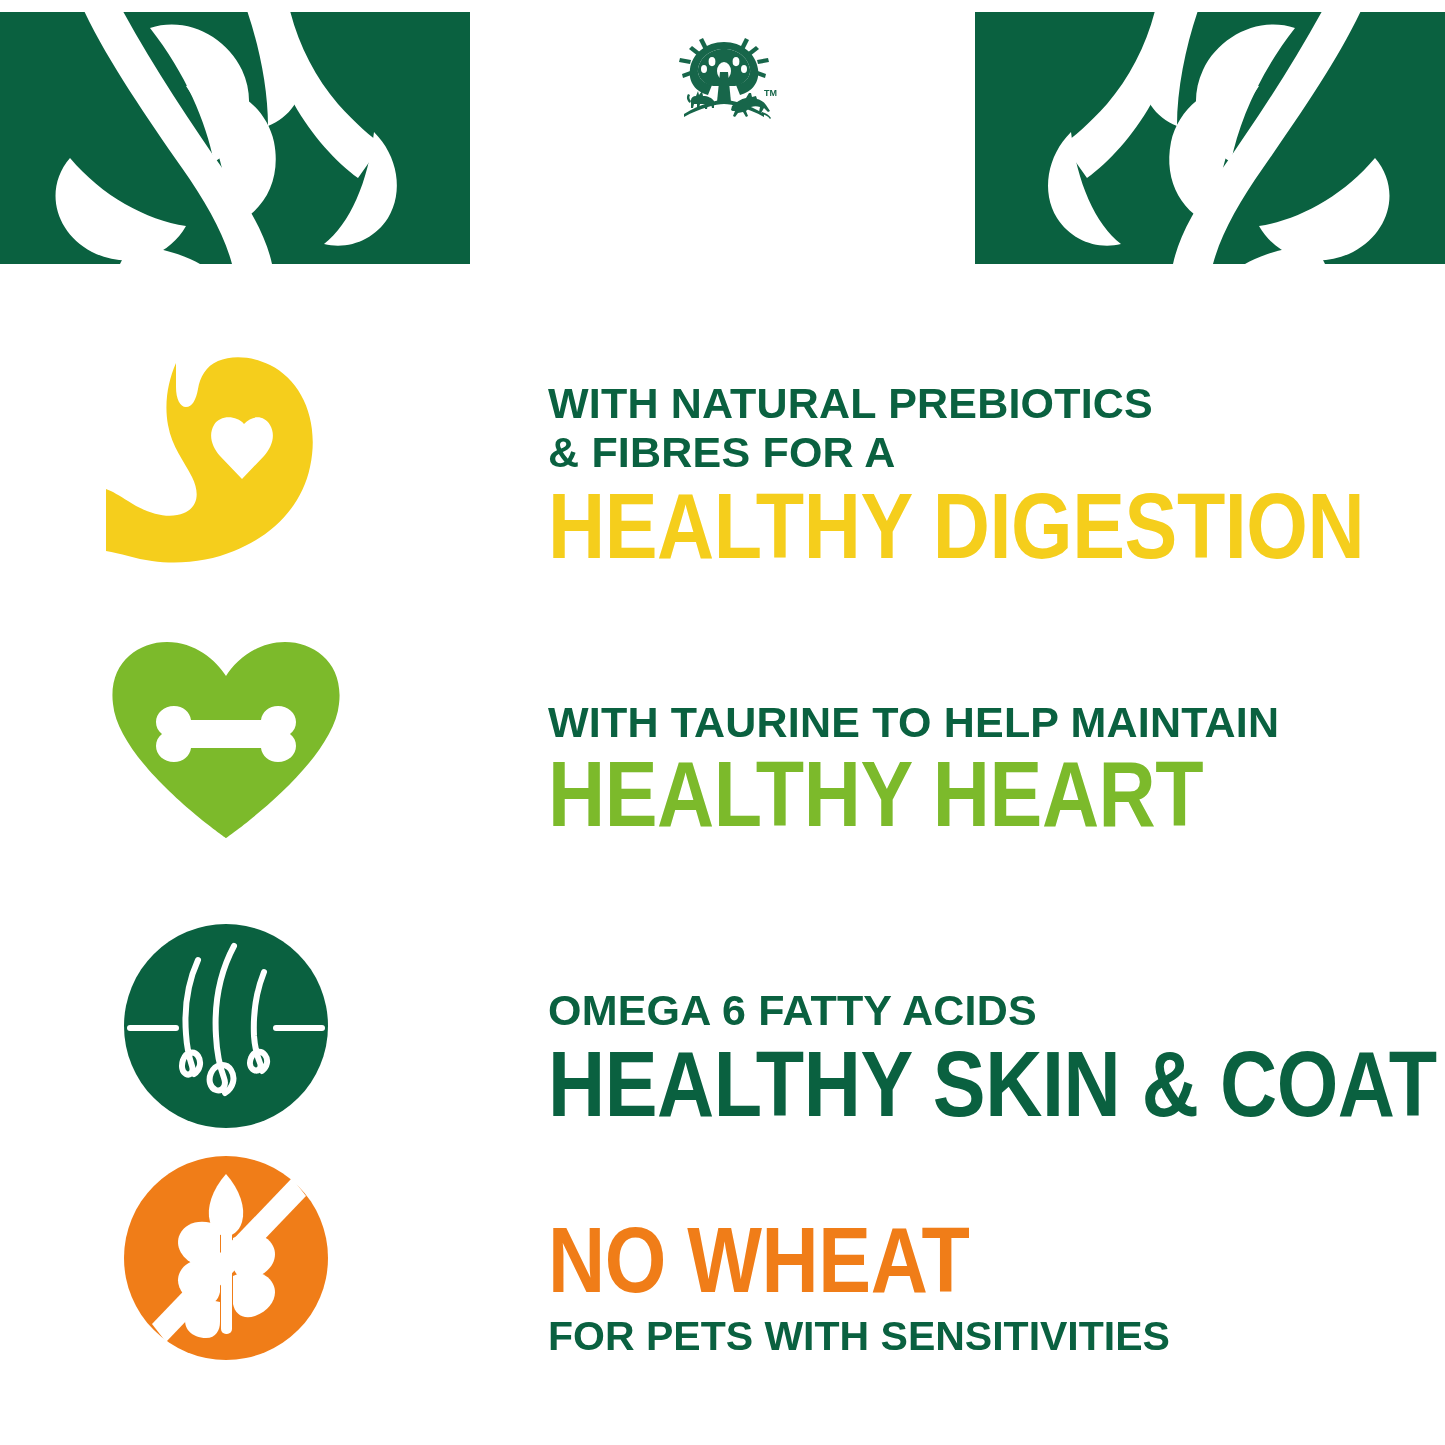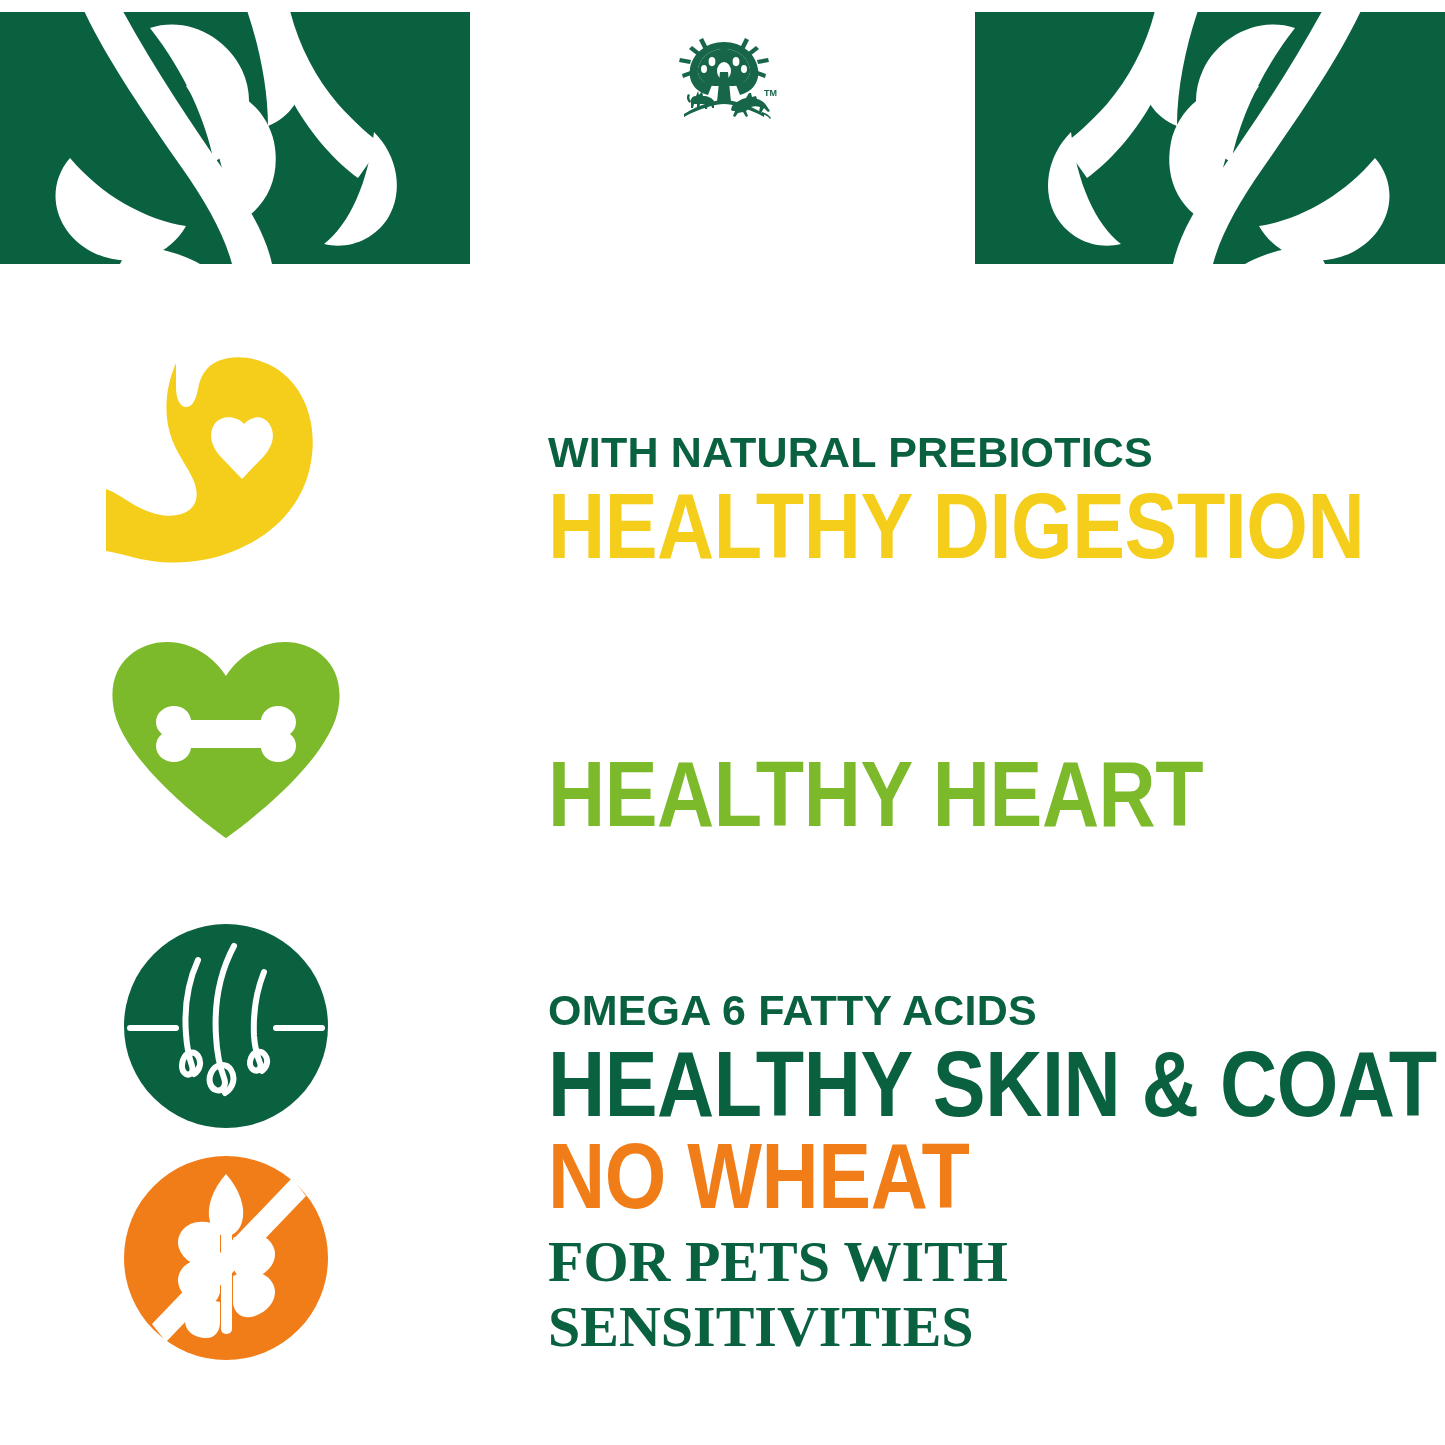--- a/index.html
+++ b/index.html
@@ -72,26 +72,25 @@
     transform-origin:left center;
     white-space:nowrap;
   }
   .headline.h-digestion { color:#F5CE1C; margin-top:6px; font-size:92px; }
   .headline.h-heart     { color:#7CBA2B; margin-top:4px; font-size:92px; }
   .headline.h-skin      { color:#0A6140; margin-top:6px; font-size:92px; }
   .headline.h-wheat     { color:#F07D18; font-size:92px; }
 
   .subline {
     font-weight:bold;
-    font-size:58px;
+    font-size:41px;
     line-height:1.12;
     color:#0A6140;
     text-transform:uppercase;
     margin-top:10px;
-    font-family:Liberation Serif, serif;
   }
 </style>
 </head>
 <body>
 
 <div class="header-band">
   <svg class="band-svg" width="1445" height="252" viewBox="0 0 1445 252">
 
     <path d="M0,0 H470 V252 H0 Z" fill="#0A6140"></path>
 
@@ -206,39 +205,41 @@
           C168,180 196,150 204,112 C214,66 196,26 164,10
           C146,1 126,0 112,6 C100,11 94,22 92,34
           C90,45 86,52 80,52 C74,52 70,44 70,32 Z"></path>
         <path fill="#FFFFFF" d="M138,69 C130,60 114,60 108,70 C102,80 106,92 114,101
           L136,124 L158,101 C166,92 170,80 164,70 C158,60 146,60 138,69 Z"></path>
       </svg>
     </div>
     <div class="text-cell">
       <div class="eyebrow">
         <span>WITH NATURAL PREBIOTICS</span><br>
+        <span>&amp; FIBRES FOR A</span>
       </div>
       <div class="headline h-digestion">HEALTHY DIGESTION</div>
     </div>
   </div>
 
   <div class="benefit-row row-heart">
     <div class="icon-cell">
       <svg width="230" height="196" viewBox="0 0 230 196">
         <path fill="#7CBA2B" d="M115,196 C115,196 8,122 2,62 C-3,22 26,0 56,0
           C84,0 105,18 115,34 C125,18 146,0 174,0 C204,0 233,22 228,62
           C222,122 115,196 115,196 Z"></path>
         <path fill="#FFFFFF" d="M63,64 C53,64 45,71 45,80 C45,85 47,89 51,92
           C47,95 45,99 45,104 C45,113 53,120 63,120 C72,120 79,114 80,106
           L150,106 C151,114 158,120 167,120 C177,120 185,113 185,104
           C185,99 183,95 179,92 C183,89 185,85 185,80 C185,71 177,64 167,64
           C158,64 151,70 150,78 L80,78 C79,70 72,64 63,64 Z"></path>
       </svg>
     </div>
     <div class="text-cell">
+      <div class="eyebrow">WITH TAURINE TO HELP MAINTAIN</div>
       <div class="headline h-heart">HEALTHY HEART</div>
     </div>
   </div>
 
   <div class="benefit-row row-skin">
     <div class="icon-cell">
       <svg width="204" height="204" viewBox="0 0 204 204">
         <circle cx="102" cy="102" r="102" fill="#0A6140"></circle>
         <g stroke="#FFFFFF" stroke-width="6" fill="none" stroke-linecap="round">
 

